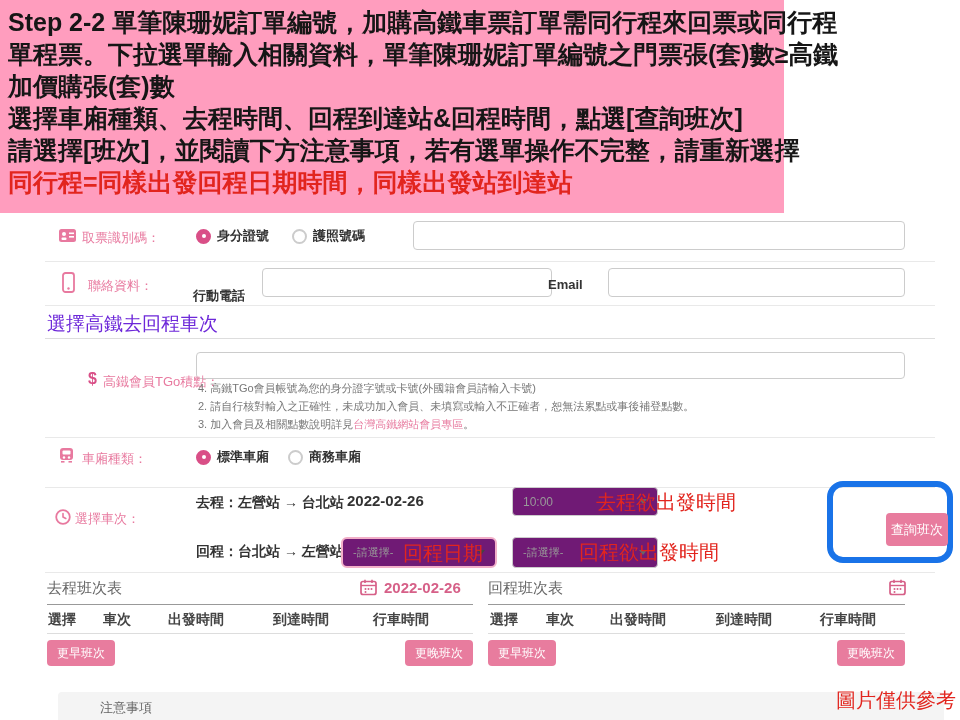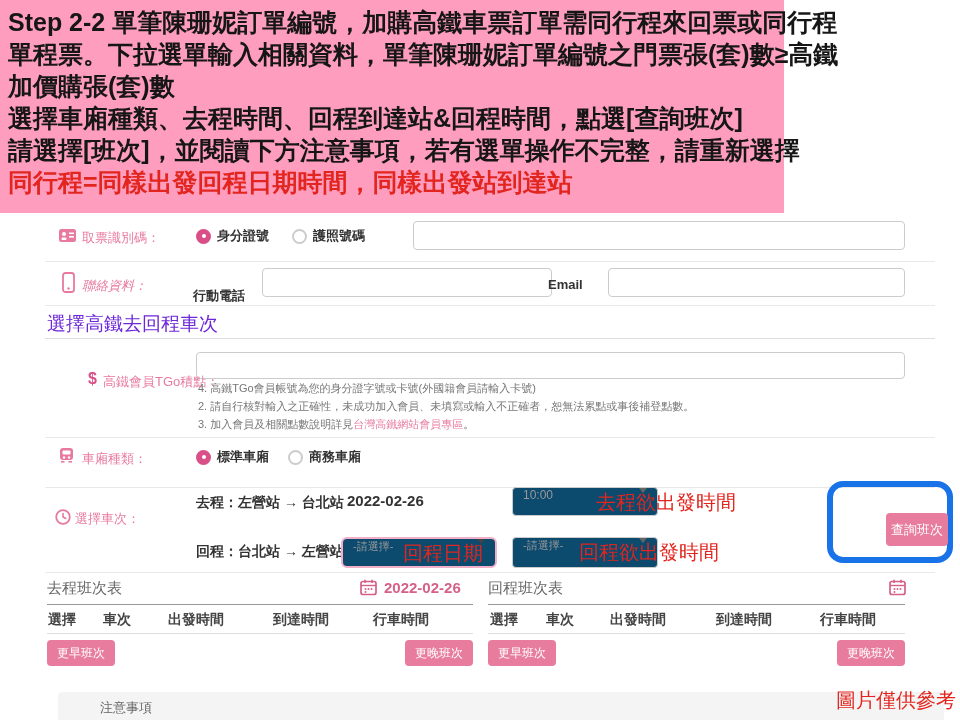--- a/index.html
+++ b/index.html
@@ -24,22 +24,22 @@
   .radio { width:15px; height:15px; border-radius:50%; background:#fff; border:2px solid #ccc; }
   .radio.on { background:#D94F87; border:2px solid #D94F87; position:relative; }
   .radio.on::after { content:""; position:absolute; left:3.5px; top:3.5px; width:4px; height:4px;
                      border-radius:50%; background:#fff; }
   .ropt { display:flex; align-items:center; gap:6px; cursor:pointer; }
 
   .section-title { color:#6d28d9; font-size:19px; white-space:nowrap; }
   .note { color:#777; font-size:11px; white-space:nowrap; }
   .note .lnk { color:#E87CA0; }
 
-  .selectbox { border:1px solid #ccc; border-radius:4px; background:#0c4a6e; color:#999;
-               font-size:12px; display:flex; padding:0 10px; cursor:pointer; }
+  .selectbox { border:1px solid #ccc; border-radius:4px; background:#701a75; color:#999;
+               font-size:12px; display:flex; align-items:center; padding:0 10px; cursor:pointer; }
   .chev { width:0; height:0; border-left:4px solid transparent; border-right:4px solid transparent;
           border-top:5px solid #666; }
   .ann { color:#E2251E; font-size:20px; white-space:nowrap; pointer-events:none; }
 
   .pinkbtn { background:#E87C9E; color:#fff; border:none; border-radius:4px; font-size:13px;
              cursor:pointer; font-family:inherit; white-space:nowrap; }
   .bluebox { border:6px solid #1973E8; border-radius:16px; background:transparent; }
 
   .ttitle { color:#666; font-size:15px; white-space:nowrap; }
   .tdate { color:#D66088; font-size:15px; font-weight:bold; white-space:nowrap; }
@@ -87,21 +87,21 @@
   <input class="abs tinput" style="left: 413px; top: 221px; width: 492px; height: 29px;">
 
   <div class="abs sep" style="top:261px;"></div>
 
   <span class="abs" style="left:62px; top:272px;">
     <svg width="13" height="21" viewBox="0 0 13 21">
       <rect x="1" y="1" width="11" height="19" rx="2.5" fill="none" stroke="#E8799F" stroke-width="1.8"></rect>
       <circle cx="6.5" cy="16.5" r="1.2" fill="#E8799F"></circle>
     </svg>
   </span>
-  <div class="abs plabel" style="left:82px; top:277px;font-style:italic;">聯絡資料：</div>
+  <div class="abs plabel" style="left:88px; top:277px;">聯絡資料：</div>
   <div class="abs dlabel" style="left:193px; top:277px;margin-top:10px;">行動電話</div>
   <input class="abs tinput" style="left: 262px; top: 268px; width: 290px; height: 29px;">
   <div class="abs dlabel" style="left:548px; top:277px;">Email</div>
   <input class="abs tinput" style="left: 608px; top: 268px; width: 297px; height: 29px;">
 
   <div class="abs sep" style="top:305px;"></div>
 
   <div class="abs section-title" style="left:47px; top:311px;">選擇高鐵去回程車次</div>
   <div class="abs hline-lite" style="left:45px; top:338px; width:890px;"></div>
 

